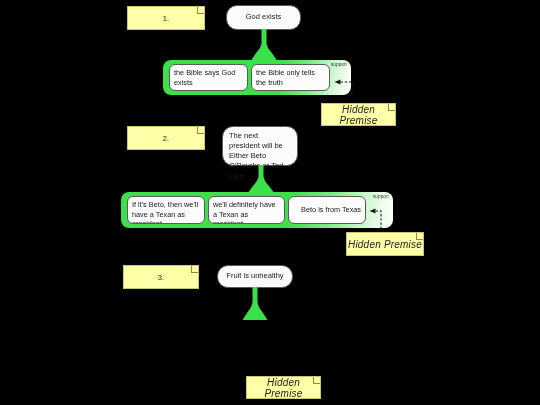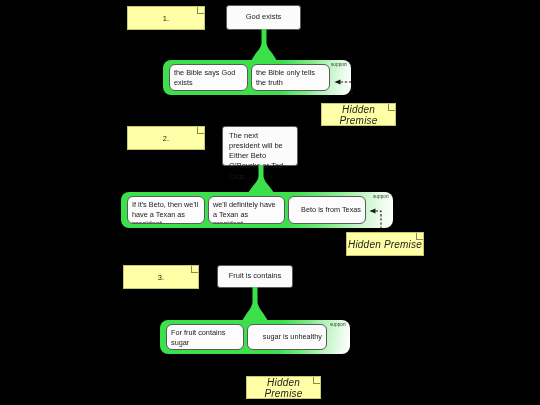--- a/index.html
+++ b/index.html
@@ -47,21 +47,21 @@
   }
   .note.numbered {
     font-size: 7.5px;
   }
 
   
   .concl {
     position: absolute;
     background: #fbfbfb;
     border: 1px solid #5a5a5a;
-    border-radius: 3px;
+    border-radius: 11px;
     box-sizing: border-box;
     color: #1a1a1a;
     font-size: 7.5px;
     line-height: 1.35;
     padding: 4px 6px;
     display: flex;
     align-items: center;
     justify-content: center;
     text-align: center;
   }
@@ -197,35 +197,26 @@
     <span>Hidden Premise</span>
     <span class="fold"></span>
   </div>
 
   <div class="note numbered" style="left:123px; top:265px; width:76px; height:24px;">
     <span>3.</span>
     <span class="fold"></span>
   </div>
 
   <div class="concl" style="left:217px; top:265px; width:76px; height:23px;">
-    <span>Fruit is contains</span>
+    <span>Fruit is unhealthy</span>
   </div>
 
   <svg class="funnel" style="left:242px; top:287px; width:26px; height:35px;" viewBox="0 0 26 35">
     <path d="M10.5 0 L15.5 0 L15.5 15 Q15.5 19 21 26 L25.5 33 L0.5 33 L5 26 Q10.5 19 10.5 15 Z" fill="#3ce04a"></path>
   </svg>
 
-  <div class="prem-group" style="left:160px; top:320px; width:190px; height:34px;">
-    <span class="support-label">support</span>
-    <div class="prem-box" style="left:6px; width:78px; height:26px;">
-      <span>For fruit contains sugar</span>
-    </div>
-    <div class="prem-box vcenter" style="left:87px; width:80px; height:26px;">
-      <span>sugar is unhealthy</span>
-    </div>
-  </div>
 
   <div class="note hidden-premise" style="left:246px; top:376px; width:75px; height:23px;">
     <span>Hidden Premise</span>
     <span class="fold"></span>
   </div>
 
 </div>
 
 </body></html>

